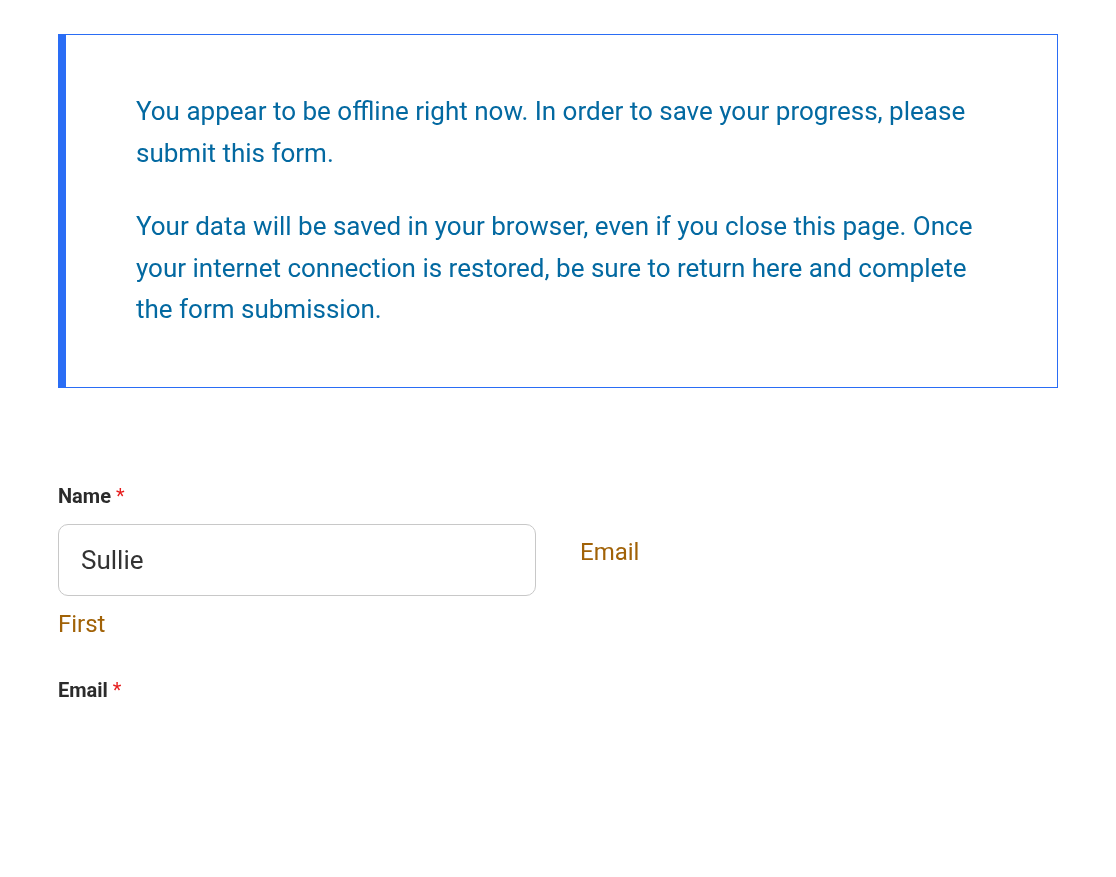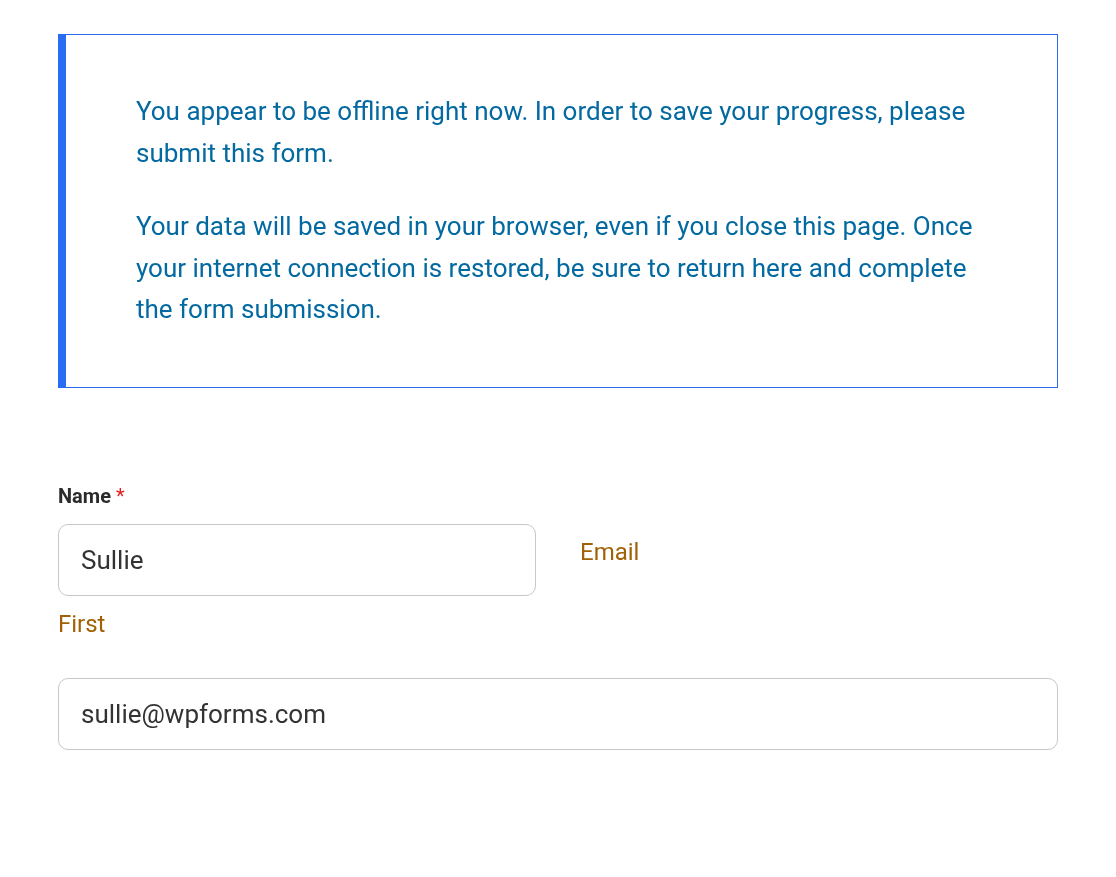--- a/index.html
+++ b/index.html
@@ -89,14 +89,17 @@
       <input type="text" value="Sullie" style="">
       <div class="sublabel">First</div>
     </div>
     <div class="name-col">
       <div class="sublabel">Email</div>
     </div>
   </div>
 </div>
 
 <div class="form-group">
-  <input type="email" value="sullie@wpforms.com" style="">
+  <label class="form-label">
+    <span>Email</span>
+    <span class="required">*</span>
+  </label>
 </div>
 
 </body></html>

